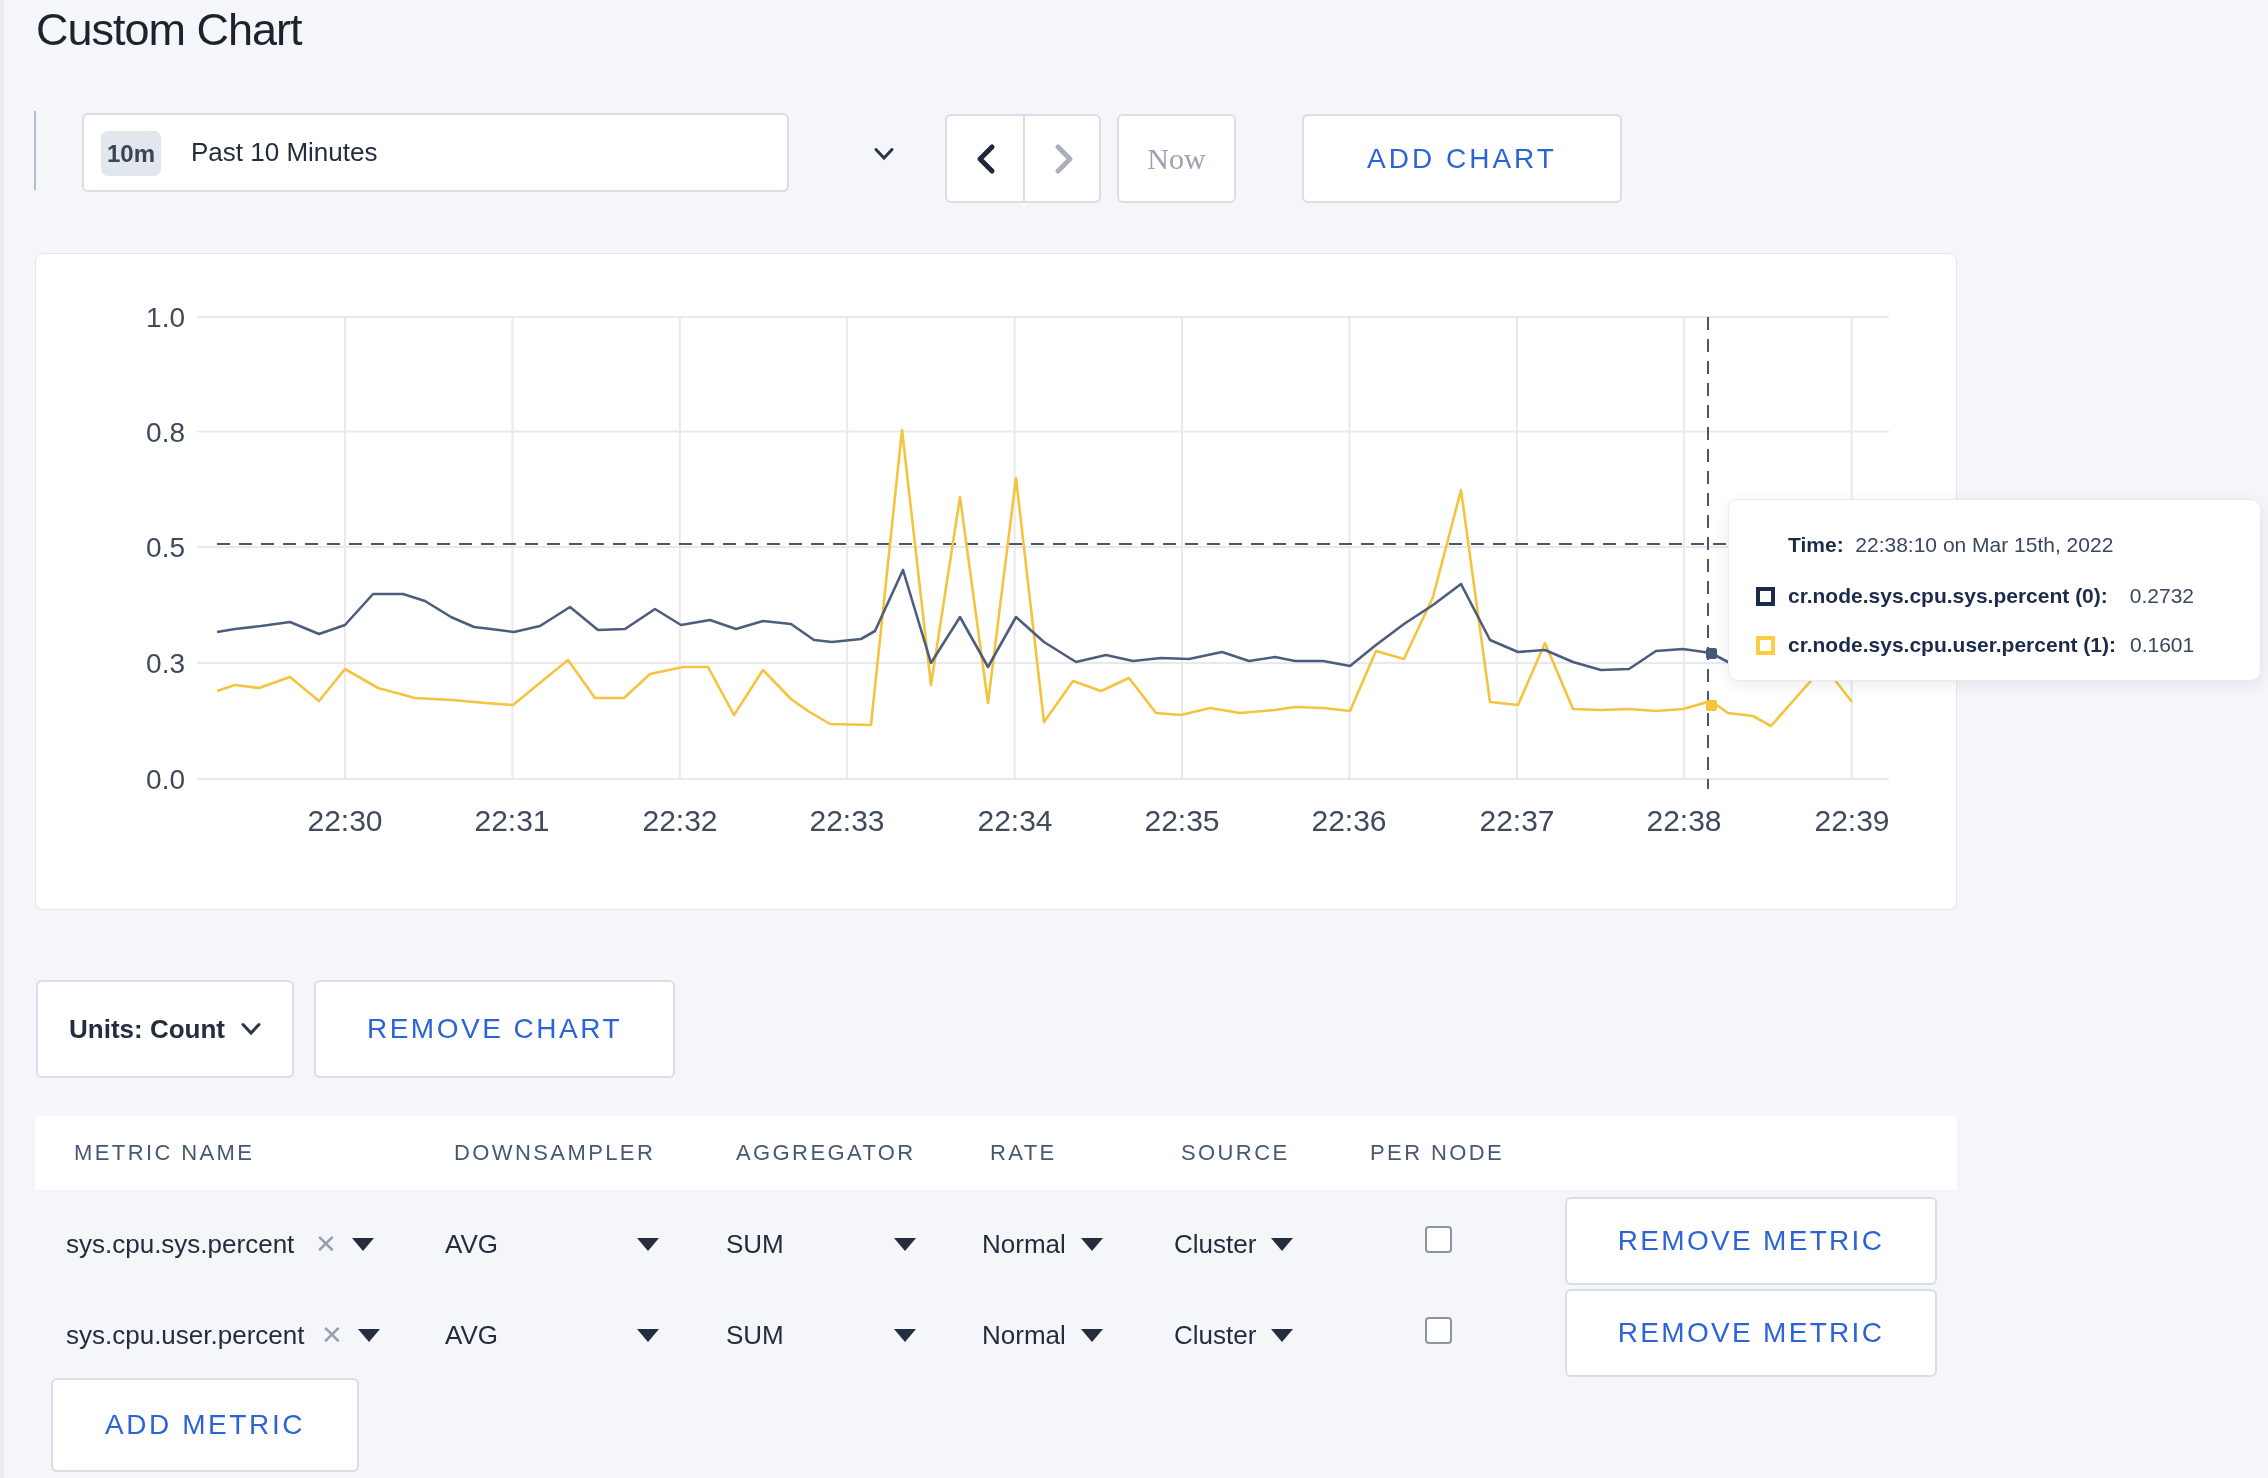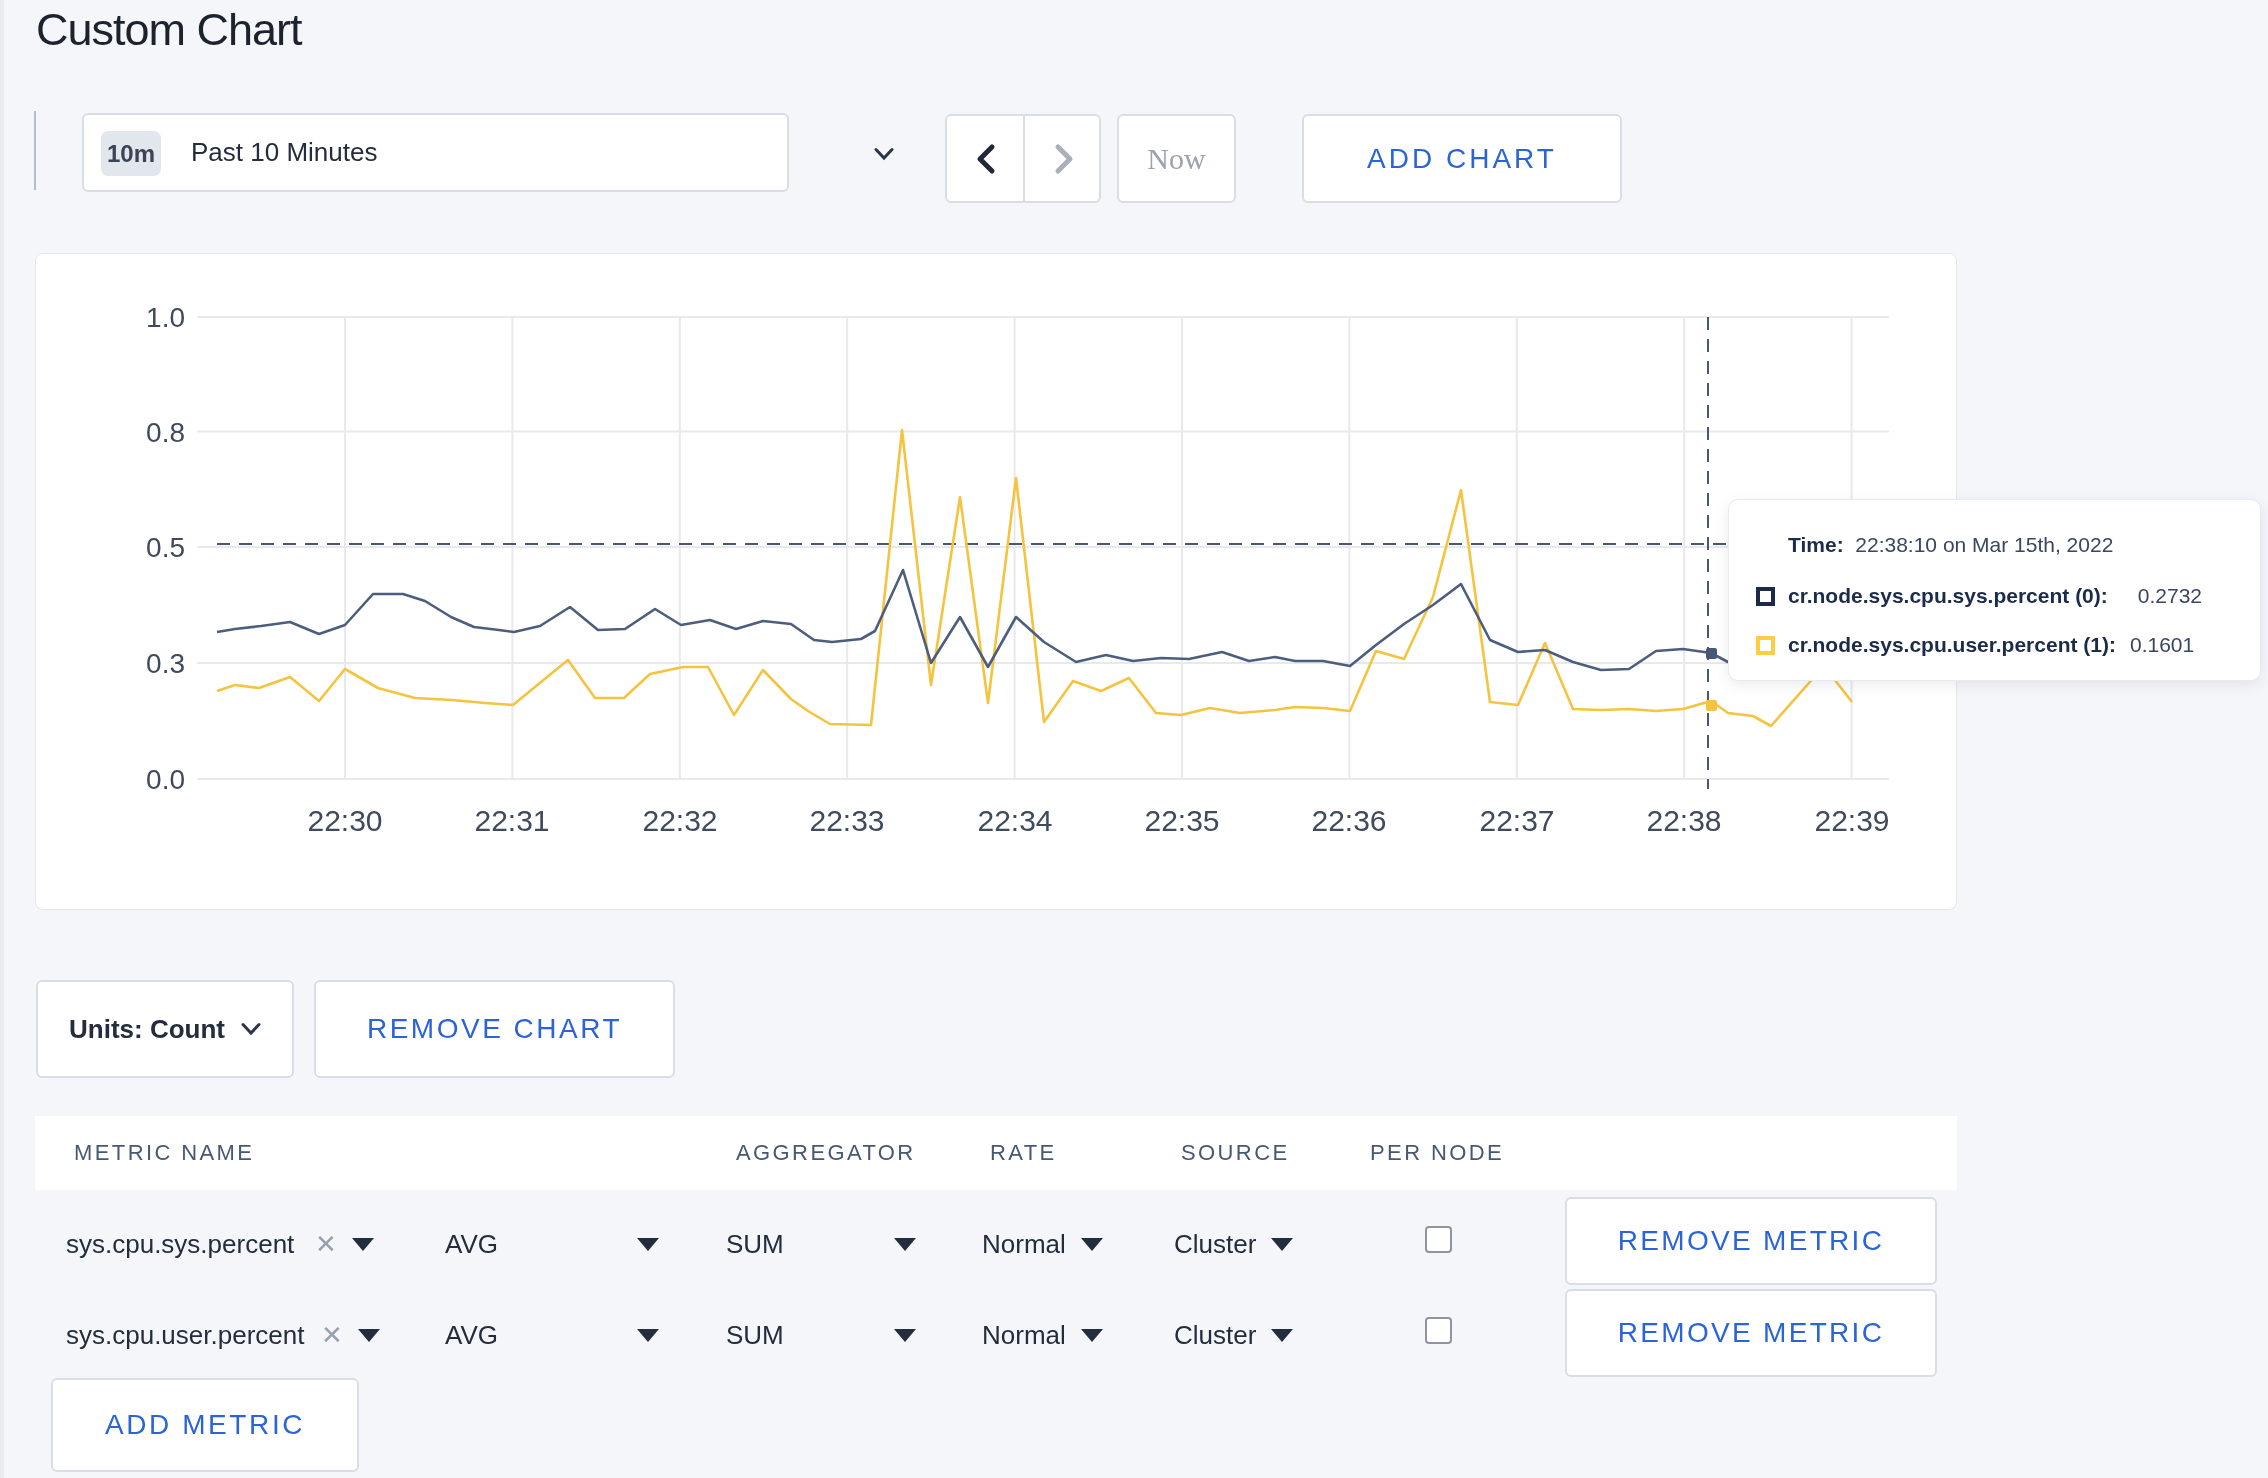--- a/index.html
+++ b/index.html
@@ -100,37 +100,38 @@
   <polyline points="181,437 199,431 223,434 254,423 283,447 309,415 342,434 379,444 416,446 449,449 477,451 505,428 532,406 559,444 588,444 614,420 647,413 672,413 698,461 727,416 755,445 772,457 794,470 835,471 866,176 895,431 924,243 952,449 980,224 1008,468 1037,427 1065,437 1093,424 1120,459 1145,461 1174,454 1204,459 1239,456 1259,453 1287,454 1314,457 1340,397 1368,405 1397,343 1425,236 1454,448 1482,451 1509,389 1537,455 1565,456 1593,455 1620,457 1647,455 1675,447 1692,459 1717,462 1735,472 1788,412 1816,448" fill="none" stroke="#f5c33e" stroke-width="2.6" stroke-linejoin="round"></polyline>
   <polyline points="181,378 199,375 225,372 254,368 283,380 309,371 337,340 367,340 389,347 415,363 438,373 463,376 478,378 504,372 534,353 562,376 589,375 619,355 645,371 674,366 700,375 727,367 755,370 778,386 796,388 825,385 839,377 867,316 895,409 924,363 952,413 980,363 1008,388 1040,408 1070,401 1097,407 1125,404 1153,405 1186,398 1213,407 1239,403 1259,407 1287,407 1314,412 1340,391 1368,370 1397,351 1425,330 1454,386 1482,398 1509,396 1537,408 1565,416 1593,415 1620,397 1647,395 1675,399 1692,408 1733,407 1761,405 1788,402 1816,405" fill="none" stroke="#4d5d7e" stroke-width="2.6" stroke-linejoin="round"></polyline>
   <rect x="1670" y="394" width="11" height="11" rx="2" fill="#475872"></rect>
   <rect x="1670" y="446" width="11" height="11" rx="2" fill="#f5c33e"></rect>
 </svg>
 </div>
 
 <div class="tooltip">
   <div class="trow" style="top:533px;margin-top:0;top:33px;">Time:&nbsp;&nbsp;<span class="tval">22:38:10 on Mar 15th, 2022</span></div>
   <div class="sq" style="top:87px;border-color:#1c2a4a;"></div>
-  <div class="trow" style="top:84px;">cr.node.sys.cpu.sys.percent (0):<span class="tval" style="margin-left:30px;">0.2732</span></div>
+  <div class="trow" style="top:84px;">cr.node.sys.cpu.sys.percent (0):<span class="tval" style="margin-left:22px;">0.2732</span></div>
   <div class="sq" style="top:136px;border-color:#ffcd44;"></div>
   <div class="trow" style="top:133px;">cr.node.sys.cpu.user.percent (1):<span class="tval" style="margin-left:14px;">0.1601</span></div>
 </div>
 
 <div class="btn units center">
     <span style="font-size:26px;font-weight:700;color:#242d3d;">Units: Count</span>
   <svg class="icon" style="position:static;margin-left:16px" width="20" height="14" viewBox="0 0 20 14">
       <path d="M2 2.5 L10 11 L18 2.5" stroke="#2c3648" stroke-width="3" fill="none" stroke-linecap="round"></path>
     </svg>
 </div>
 <div class="btn rmchart center">
     <span class="bluetxt" style="letter-spacing:2.5px;">REMOVE CHART</span>
   </div>
 
 <div class="thead">
   <div class="th" style="left:39px;">METRIC NAME</div>
+  <div class="th" style="left:419px;">DOWNSAMPLER</div>
   <div class="th" style="left:701px;">AGGREGATOR</div>
   <div class="th" style="left:955px;">RATE</div>
   <div class="th" style="left:1146px;">SOURCE</div>
   <div class="th" style="left:1335px;">PER NODE</div>
 </div>
 
 <div class="cell mname" style="left:62px;top:1227px;">sys.cpu.sys.percent</div>
 <div class="xmark abs" style="left:311px;top:1227px;">✕</div>
 <div class="caret" style="left:348px;top:1238px;"></div>
 <div class="cell" style="left:441px;top:1227px;">AVG</div>

